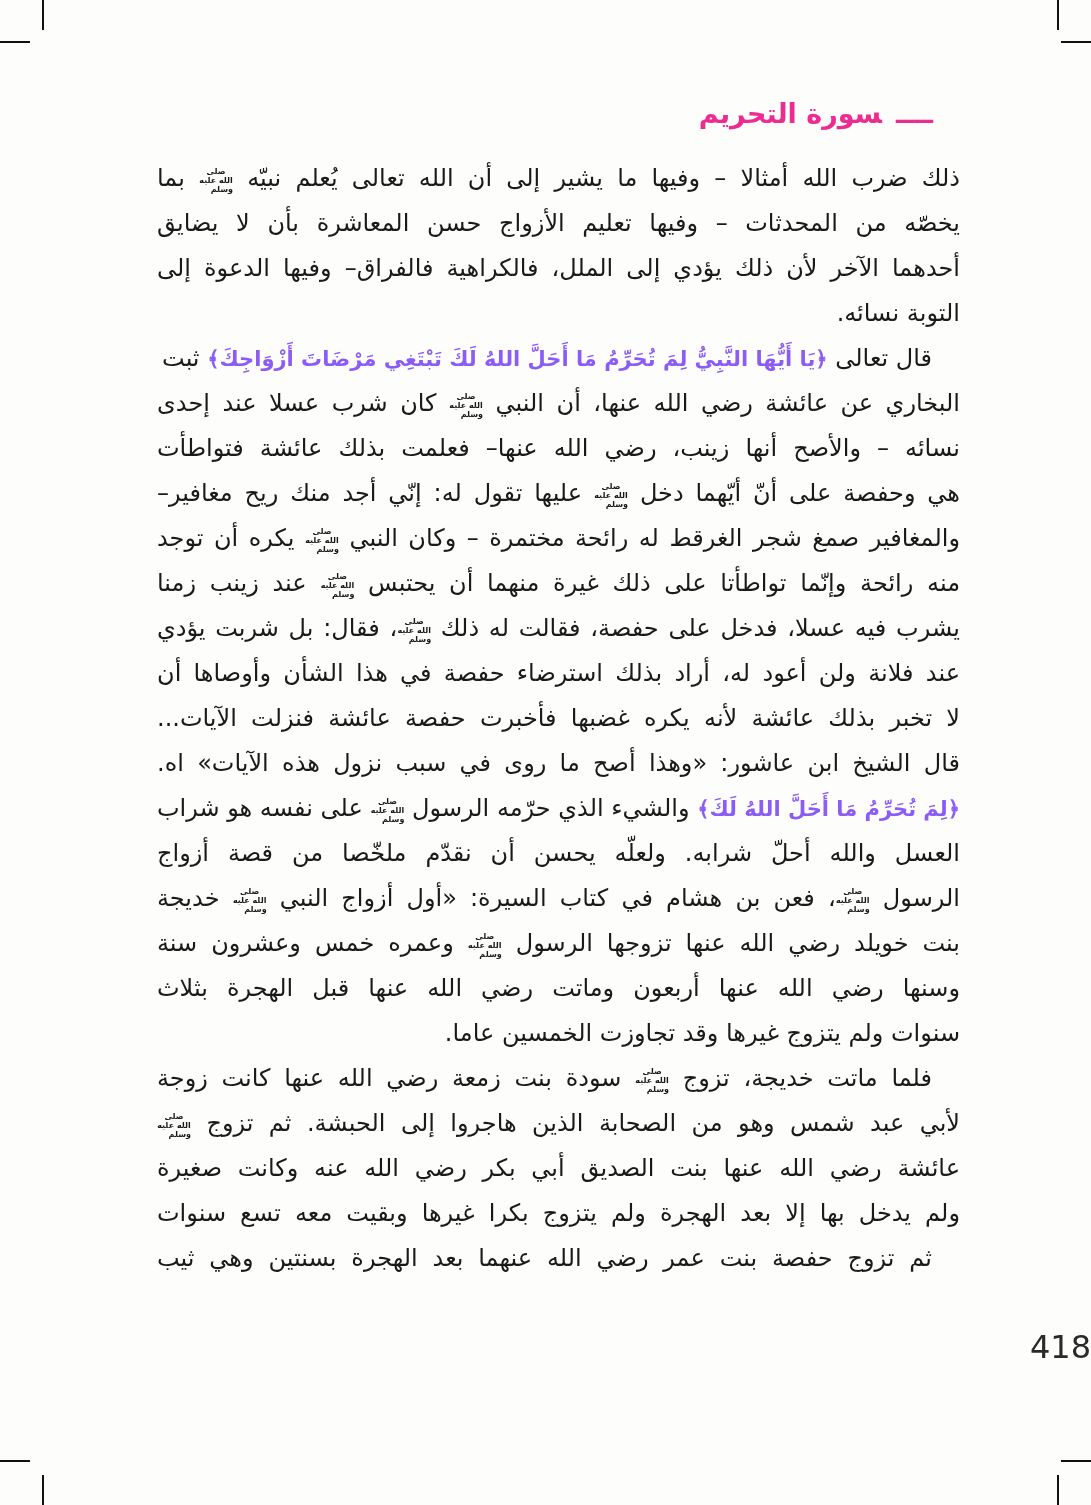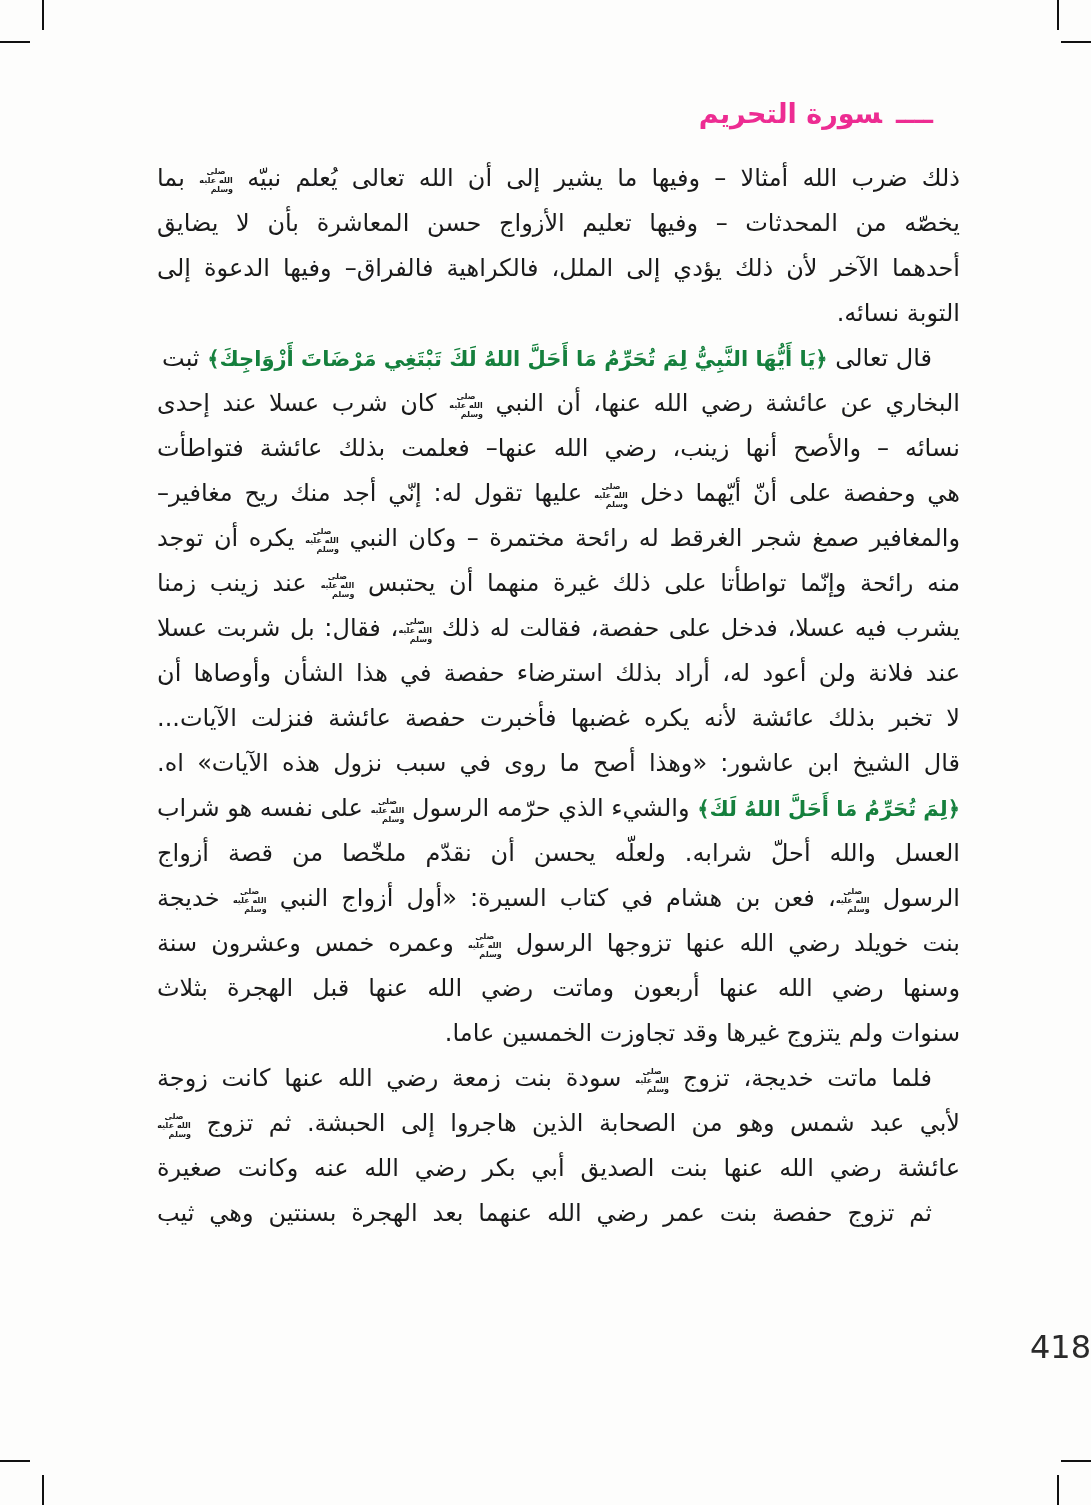--- a/index.html
+++ b/index.html
@@ -61,21 +61,21 @@
     text-align-last: justify;
     white-space: nowrap;
     overflow: hidden;
   }
   .line.end {
     text-align: right;
     text-align-last: right;
   }
   .line.indent { padding-right: 28px; }
   .quran {
-    color: #15803d;
+    color: #8b5cf6;
     font-weight: bold;
     font-size: 21px;
   }
   .saw {
     display: inline-block;
     width: 34px;
     font-size: 8px;
     line-height: 1.1;
     text-align: center;
     white-space: normal;
@@ -116,31 +116,32 @@
       <div class="line" dir="rtl"><span>ذلك ضرب الله أمثالا – وفيها ما يشير إلى أن الله تعالى يُعلم نبيّه </span><span class="saw">صلى الله عليه وسلم</span><span> بما</span></div>
       <div class="line" dir="rtl"><span>يخصّه من المحدثات – وفيها تعليم الأزواج حسن المعاشرة بأن لا يضايق</span></div>
       <div class="line" dir="rtl"><span>أحدهما الآخر لأن ذلك يؤدي إلى الملل، فالكراهية فالفراق– وفيها الدعوة إلى</span></div>
       <div class="line end" dir="rtl"><span>التوبة نسائه.</span></div>
       <div class="line indent" dir="rtl"><span>قال تعالى </span><span class="quran">﴿يَا أَيُّهَا النَّبِيُّ لِمَ تُحَرِّمُ مَا أَحَلَّ اللهُ لَكَ تَبْتَغِي مَرْضَاتَ أَزْوَاجِكَ﴾</span><span> ثبت في صحيح</span></div>
       <div class="line" dir="rtl"><span>البخاري عن عائشة رضي الله عنها، أن النبي </span><span class="saw">صلى الله عليه وسلم</span><span> كان شرب عسلا عند إحدى</span></div>
       <div class="line" dir="rtl"><span>نسائه – والأصح أنها زينب، رضي الله عنها– فعلمت بذلك عائشة فتواطأت</span></div>
       <div class="line" dir="rtl"><span>هي وحفصة على أنّ أيّهما دخل </span><span class="saw">صلى الله عليه وسلم</span><span> عليها تقول له: إنّي أجد منك ريح مغافير–</span></div>
       <div class="line" dir="rtl"><span>والمغافير صمغ شجر الغرقط له رائحة مختمرة – وكان النبي </span><span class="saw">صلى الله عليه وسلم</span><span> يكره أن توجد</span></div>
       <div class="line" dir="rtl"><span>منه رائحة وإنّما تواطأتا على ذلك غيرة منهما أن يحتبس </span><span class="saw">صلى الله عليه وسلم</span><span> عند زينب زمنا</span></div>
-      <div class="line" dir="rtl"><span>يشرب فيه عسلا، فدخل على حفصة، فقالت له ذلك </span><span class="saw">صلى الله عليه وسلم</span><span>، فقال: بل شربت عسلا</span></div>
+      <div class="line" dir="rtl"><span>يشرب فيه عسلا، فدخل على حفصة، فقالت له ذلك </span><span class="saw">صلى الله عليه وسلم</span><span>، فقال: بل شربت يؤدي</span></div>
       <div class="line" dir="rtl"><span>عند فلانة ولن أعود له، أراد بذلك استرضاء حفصة في هذا الشأن وأوصاها أن</span></div>
       <div class="line" dir="rtl"><span>لا تخبر بذلك عائشة لأنه يكره غضبها فأخبرت حفصة عائشة فنزلت الآيات...</span></div>
       <div class="line" dir="rtl"><span>قال الشيخ ابن عاشور: «وهذا أصح ما روى في سبب نزول هذه الآيات» اه.</span></div>
       <div class="line" dir="rtl"><span class="quran">﴿لِمَ تُحَرِّمُ مَا أَحَلَّ اللهُ لَكَ﴾</span><span> والشيء الذي حرّمه الرسول </span><span class="saw">صلى الله عليه وسلم</span><span> على نفسه هو شراب</span></div>
       <div class="line" dir="rtl"><span>العسل والله أحلّ شرابه. ولعلّه يحسن أن نقدّم ملخّصا من قصة أزواج</span></div>
       <div class="line" dir="rtl"><span>الرسول </span><span class="saw">صلى الله عليه وسلم</span><span>، فعن بن هشام في كتاب السيرة: «أول أزواج النبي </span><span class="saw">صلى الله عليه وسلم</span><span> خديجة</span></div>
       <div class="line" dir="rtl"><span>بنت خويلد رضي الله عنها تزوجها الرسول </span><span class="saw">صلى الله عليه وسلم</span><span> وعمره خمس وعشرون سنة</span></div>
       <div class="line" dir="rtl"><span>وسنها رضي الله عنها أربعون وماتت رضي الله عنها قبل الهجرة بثلاث</span></div>
       <div class="line end" dir="rtl"><span>سنوات ولم يتزوج غيرها وقد تجاوزت الخمسين عاما.</span></div>
       <div class="line indent" dir="rtl"><span>فلما ماتت خديجة، تزوج </span><span class="saw">صلى الله عليه وسلم</span><span> سودة بنت زمعة رضي الله عنها كانت زوجة</span></div>
       <div class="line" dir="rtl"><span>لأبي عبد شمس وهو من الصحابة الذين هاجروا إلى الحبشة. ثم تزوج </span><span class="saw">صلى الله عليه وسلم</span></div>
       <div class="line" dir="rtl"><span>عائشة رضي الله عنها بنت الصديق أبي بكر رضي الله عنه وكانت صغيرة</span></div>
+      <div class="line" dir="rtl"><span>ولم يدخل بها إلا بعد الهجرة ولم يتزوج بكرا غيرها وبقيت معه تسع سنوات</span></div>
       <div class="line indent" dir="rtl"><span>ثم تزوج حفصة بنت عمر رضي الله عنهما بعد الهجرة بسنتين وهي ثيب</span></div>
     </div>
 
   <div class="page-number">418</div>
 
 </div>
 
 </body></html>

